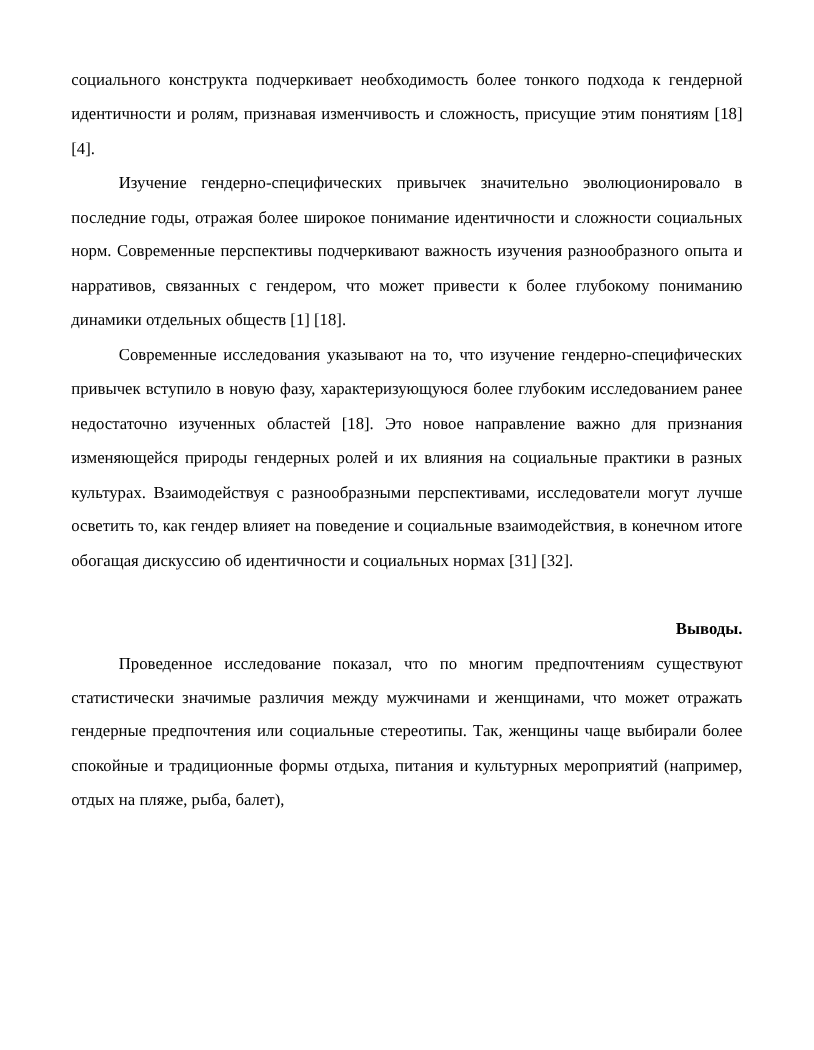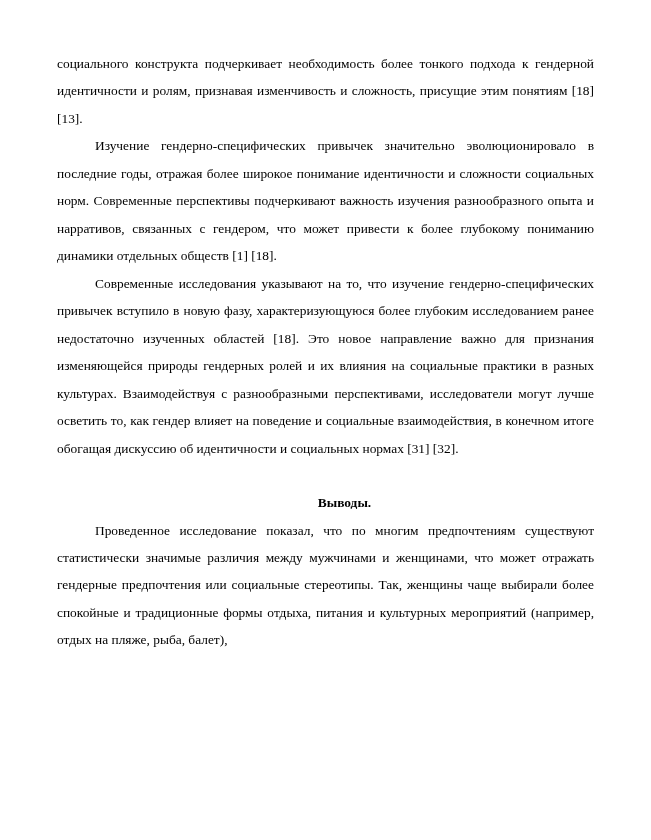--- a/index.html
+++ b/index.html
@@ -32,33 +32,33 @@
     text-indent: 38px;
     text-align: justify;
   }
   p.para.noindent {
     text-indent: 0;
   }
   p.heading {
     margin: 0;
     text-indent: 38px;
     font-weight: bold;
-    text-align: center;
+    text-align: right;
   }
   .spacer-line {
     height: 27px;
   }
 </style>
 </head>
 <body>
 
 <div class="page">
   <div class="doc-body">
 
-    <p class="para noindent">социального конструкта подчеркивает необходимость более тонкого подхода к гендерной идентичности и ролям, признавая изменчивость и сложность, присущие этим понятиям [18][13].</p>
+    <p class="para noindent">социального конструкта подчеркивает необходимость более тонкого подхода к гендерной идентичности и ролям, признавая изменчивость и сложность, присущие этим понятиям [18][4].</p>
 
 
     <p class="para">Изучение гендерно-специфических привычек значительно эволюционировало в последние годы, отражая более широкое понимание идентичности и сложности социальных норм. Современные перспективы подчеркивают важность изучения разнообразного опыта и нарративов, связанных с гендером, что может привести к более глубокому пониманию динамики отдельных обществ [1] [18].</p>
 
     <p class="para">Современные исследования указывают на то, что изучение гендерно-специфических привычек вступило в новую фазу, характеризующуюся более глубоким исследованием ранее недостаточно изученных областей [18]. Это новое направление важно для признания изменяющейся природы гендерных ролей и их влияния на социальные практики в разных культурах. Взаимодействуя с разнообразными перспективами, исследователи могут лучше осветить то, как гендер влияет на поведение и социальные взаимодействия, в конечном итоге обогащая дискуссию об идентичности и социальных нормах [31] [32].</p>
 
     <div class="spacer-line"></div>
 
     <p class="heading">Выводы.</p>
 

